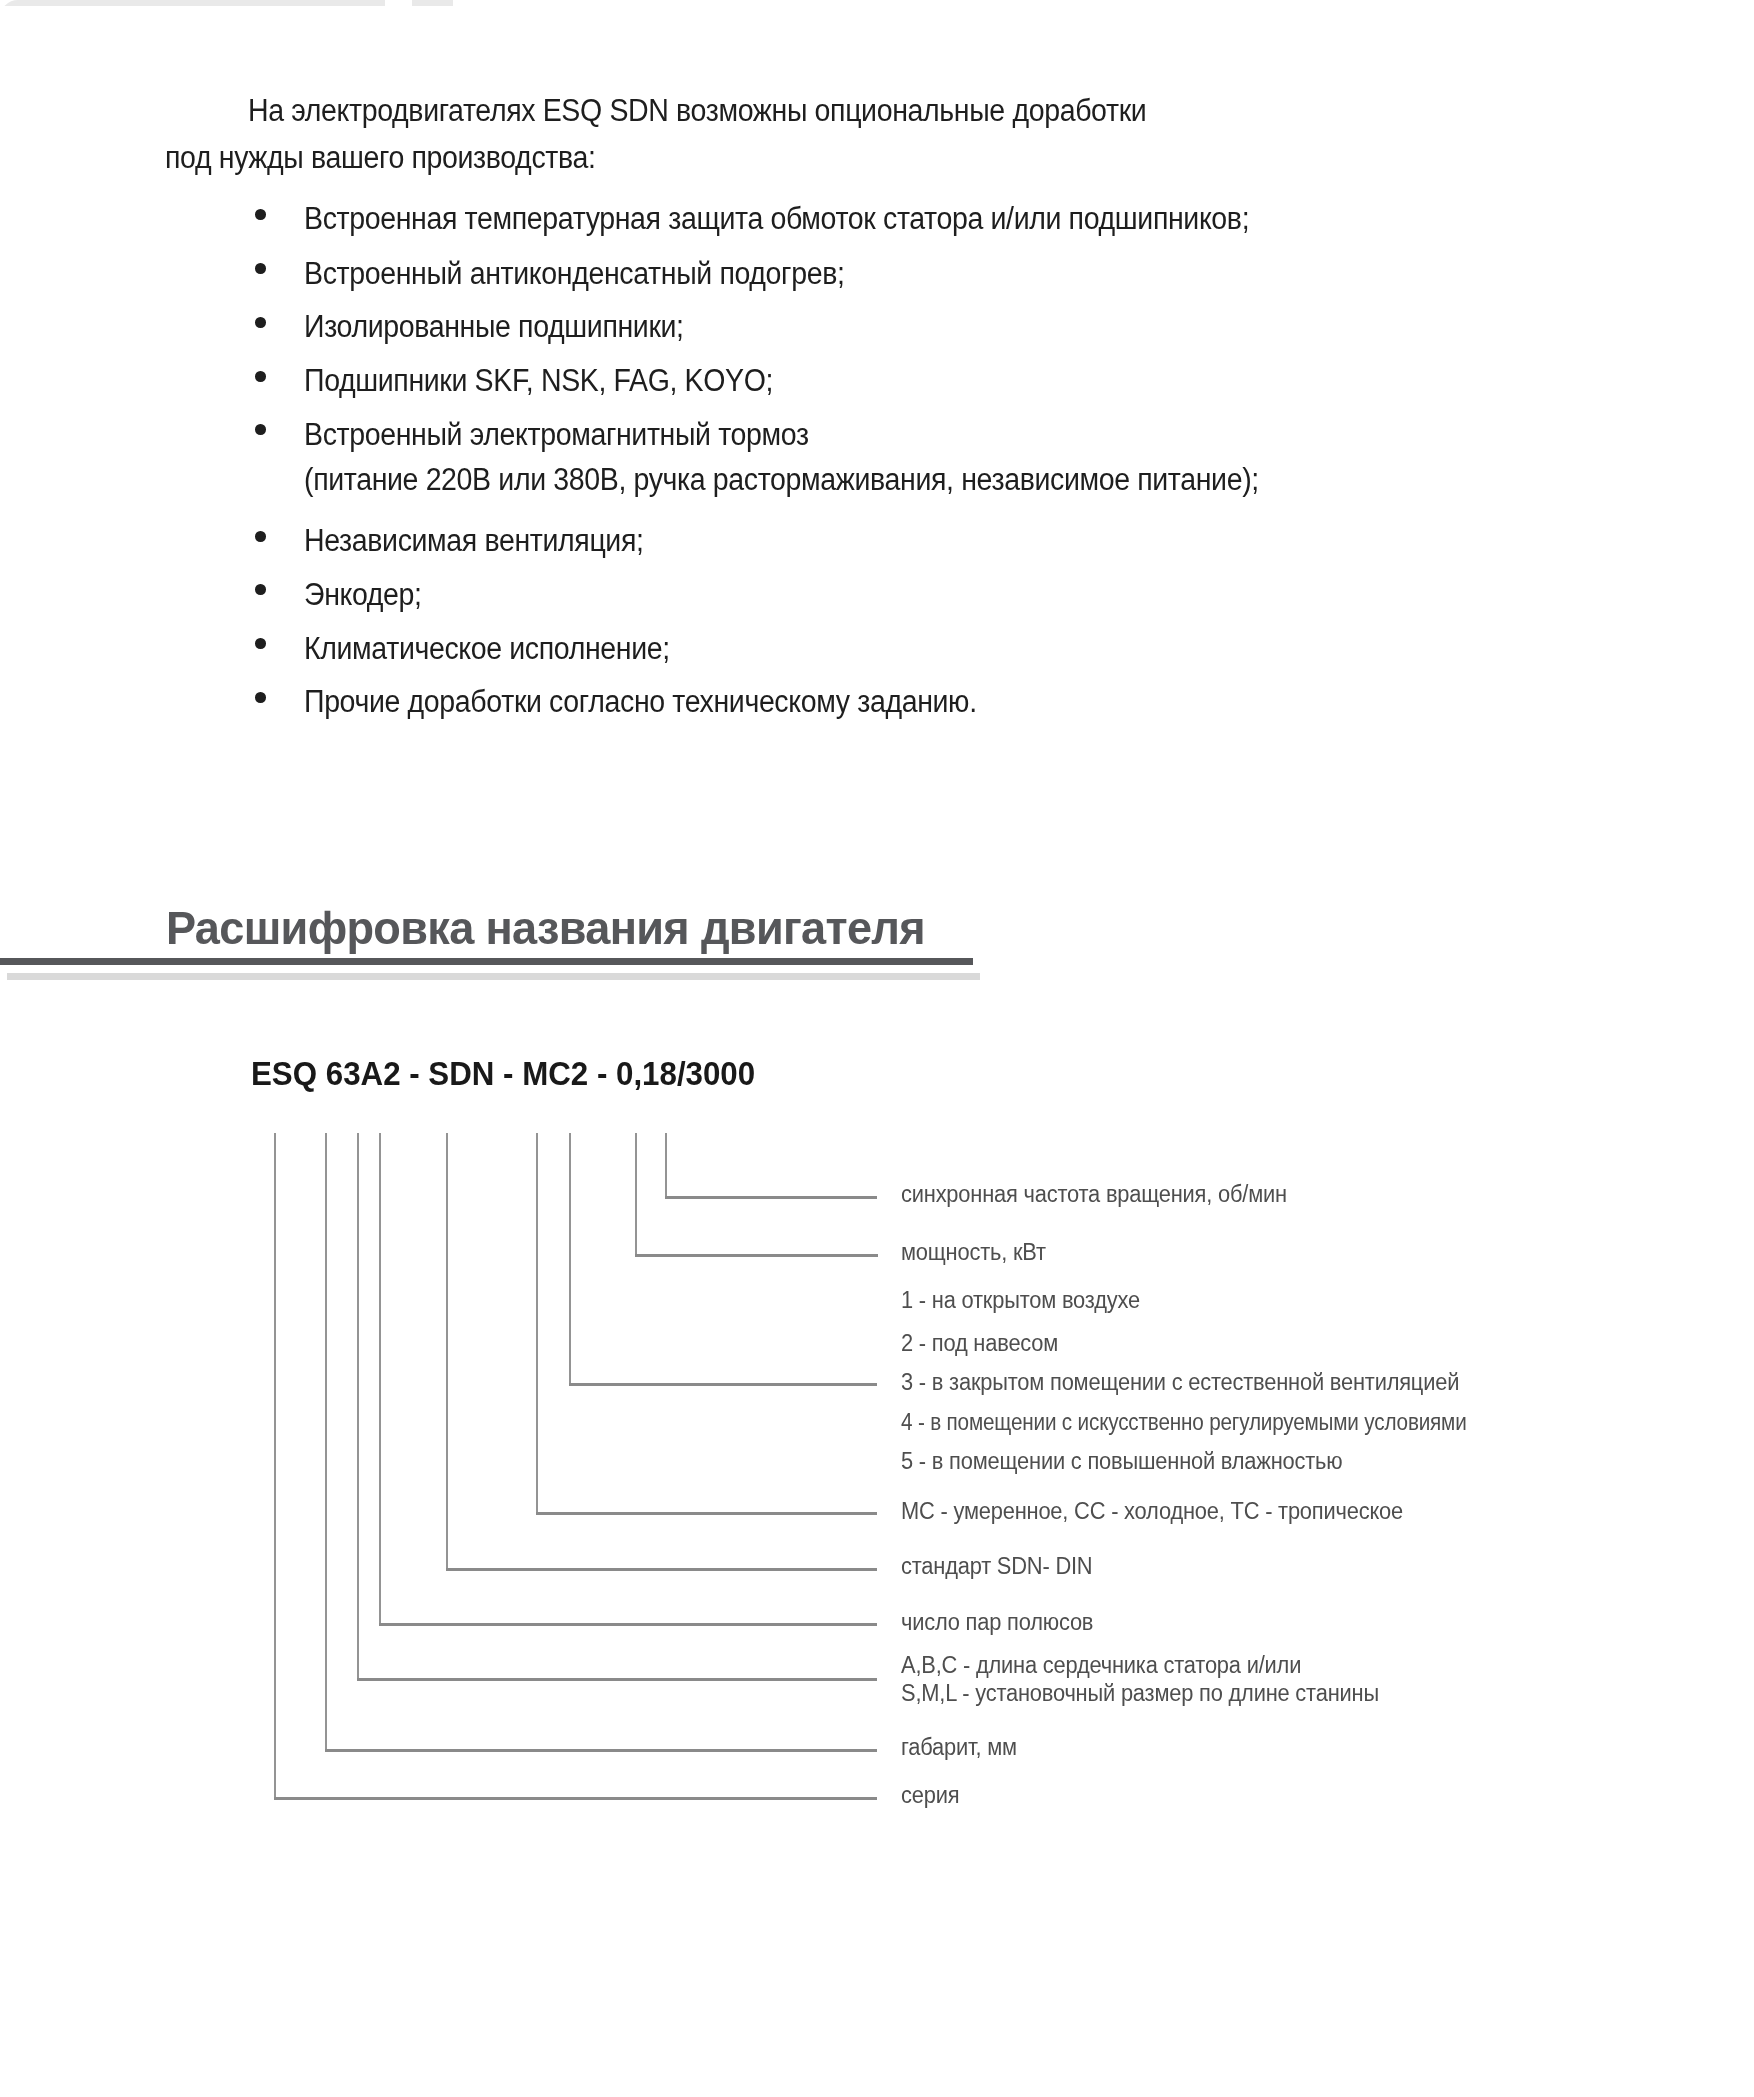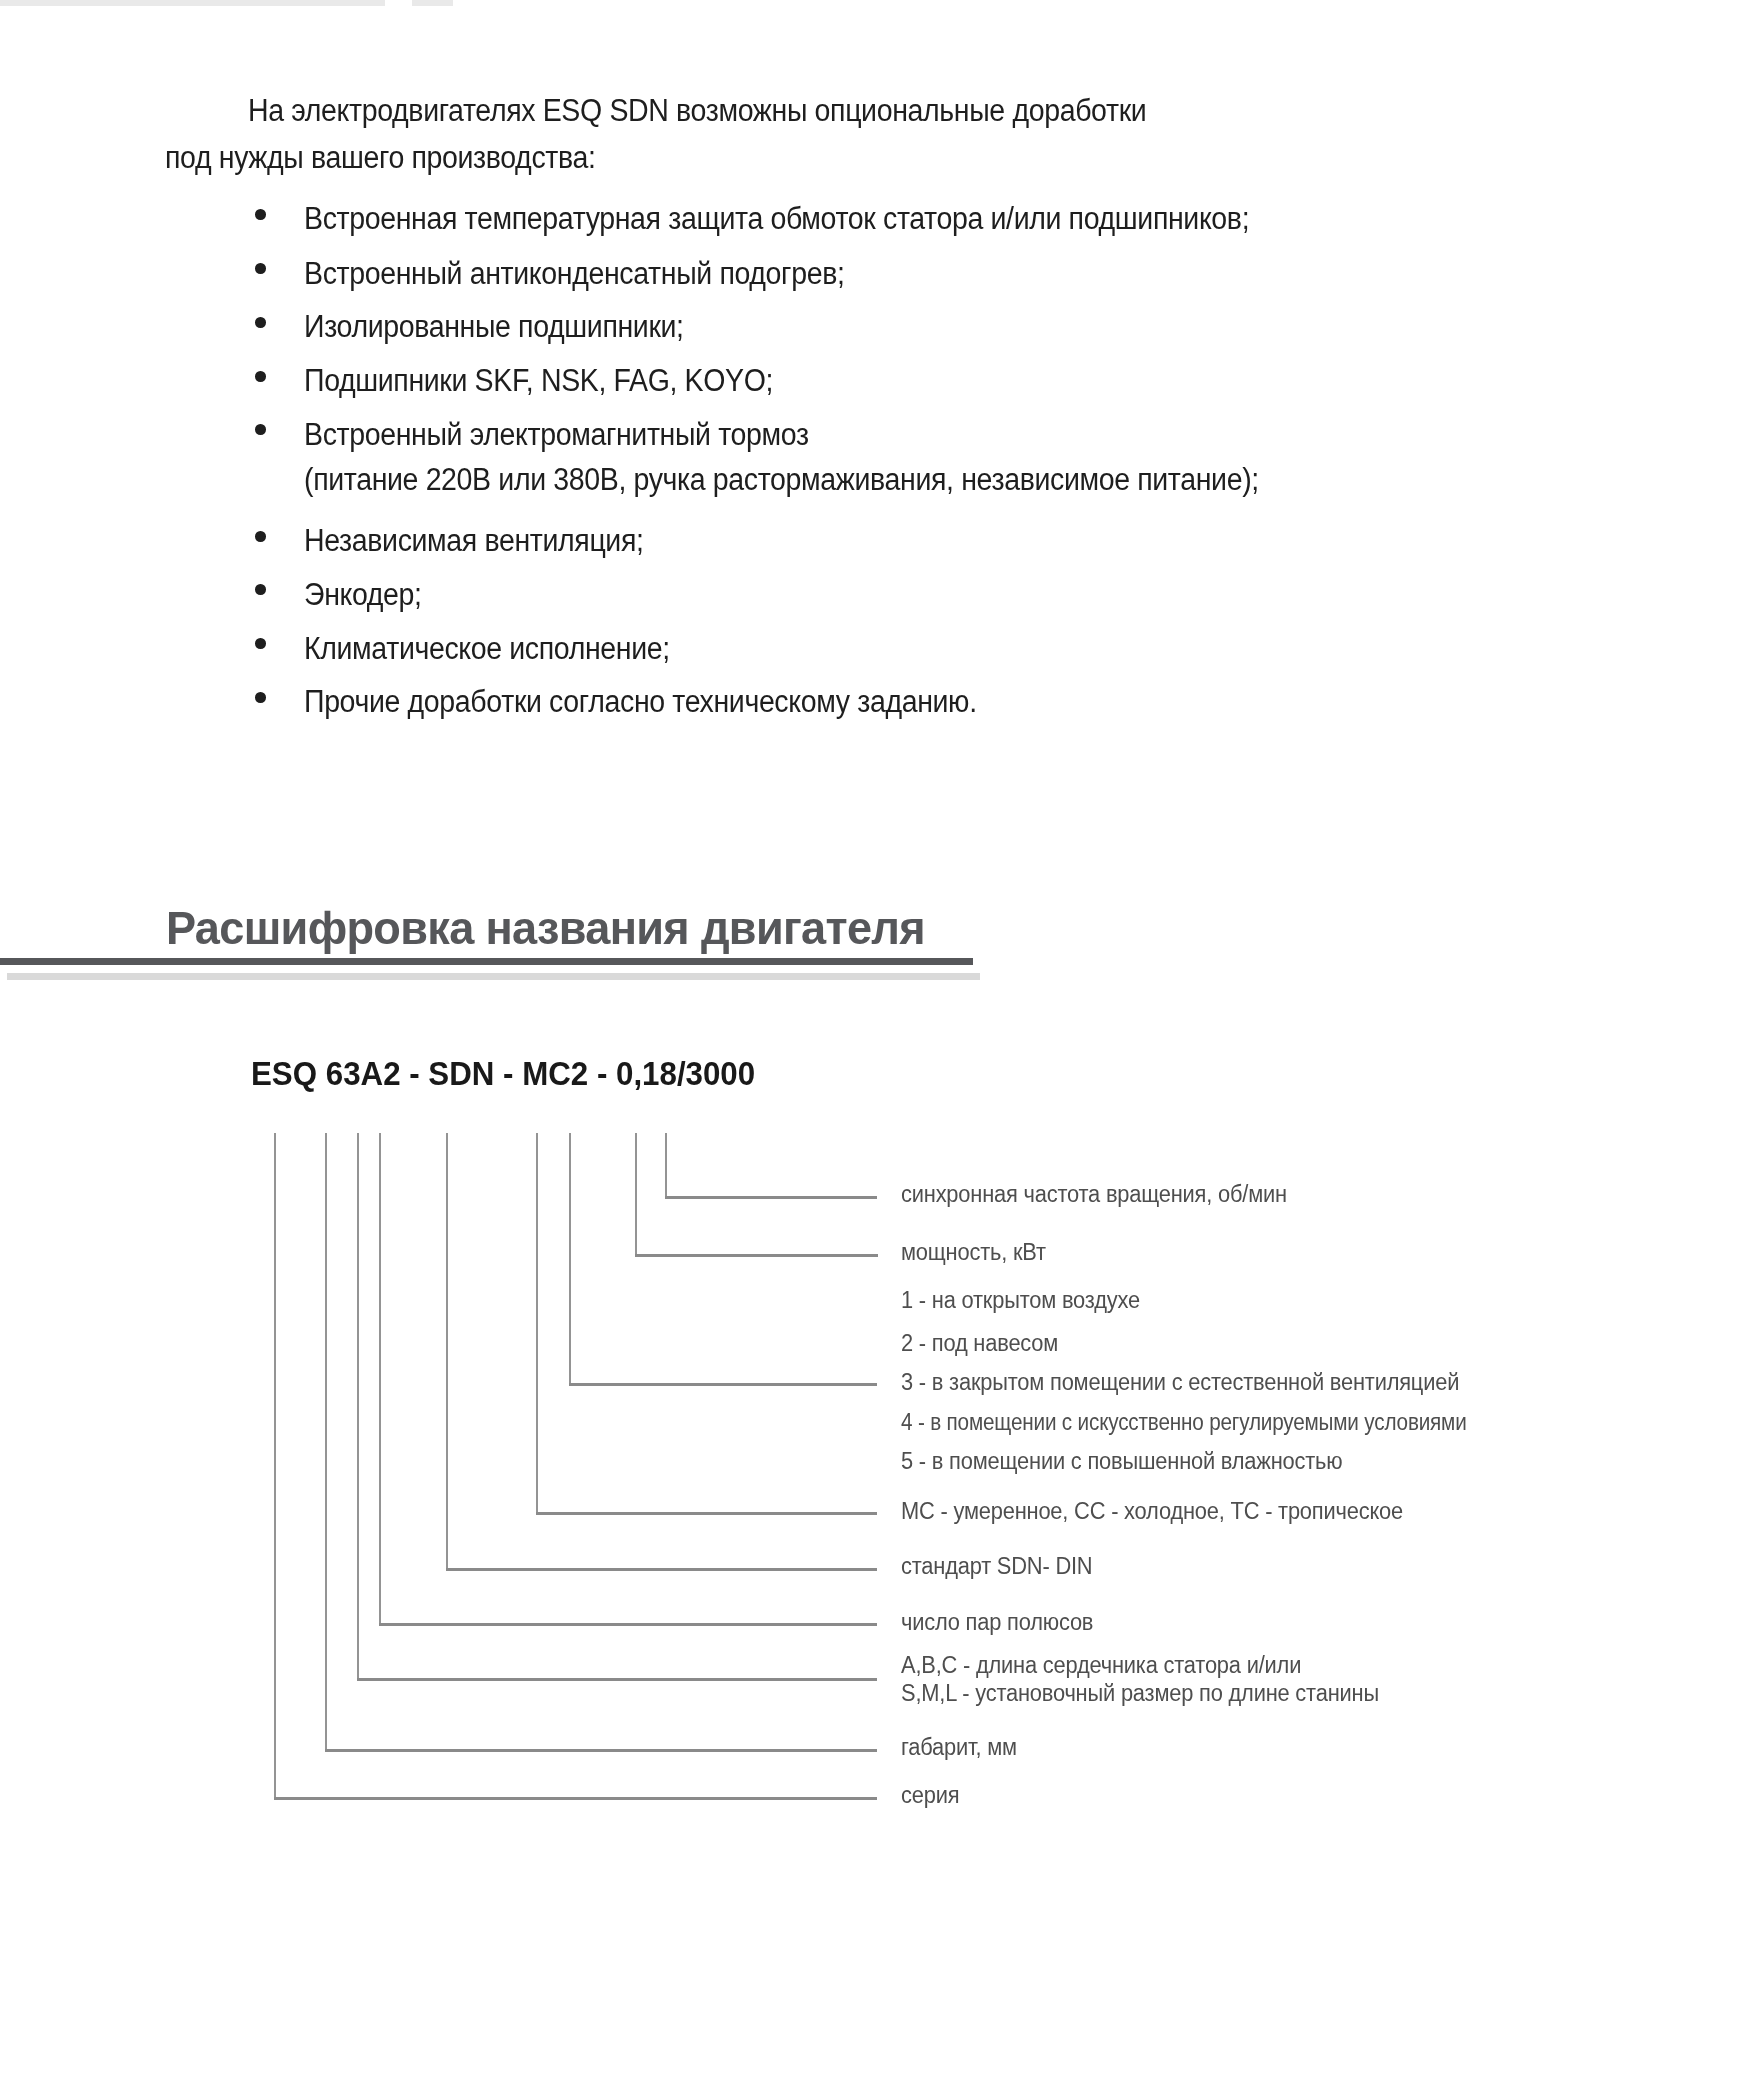--- a/index.html
+++ b/index.html
@@ -4,20 +4,21 @@
 <style>
   html,body{margin:0;padding:0;background:#ffffff;}
   #page{
     position:relative;
     width:1754px;
     height:2097px;
     background:#ffffff;
     overflow:hidden;
     font-family:"Liberation Sans", sans-serif;
     color:#1e1e1e;
+    border-radius:18px;
   }
   .abs{position:absolute;}
   
   .body-text{
     font-size:31px;
     line-height:37px;
     color:#1e1e1e;
     transform:scaleX(0.92);
     transform-origin:0 0;
     white-space:nowrap;

